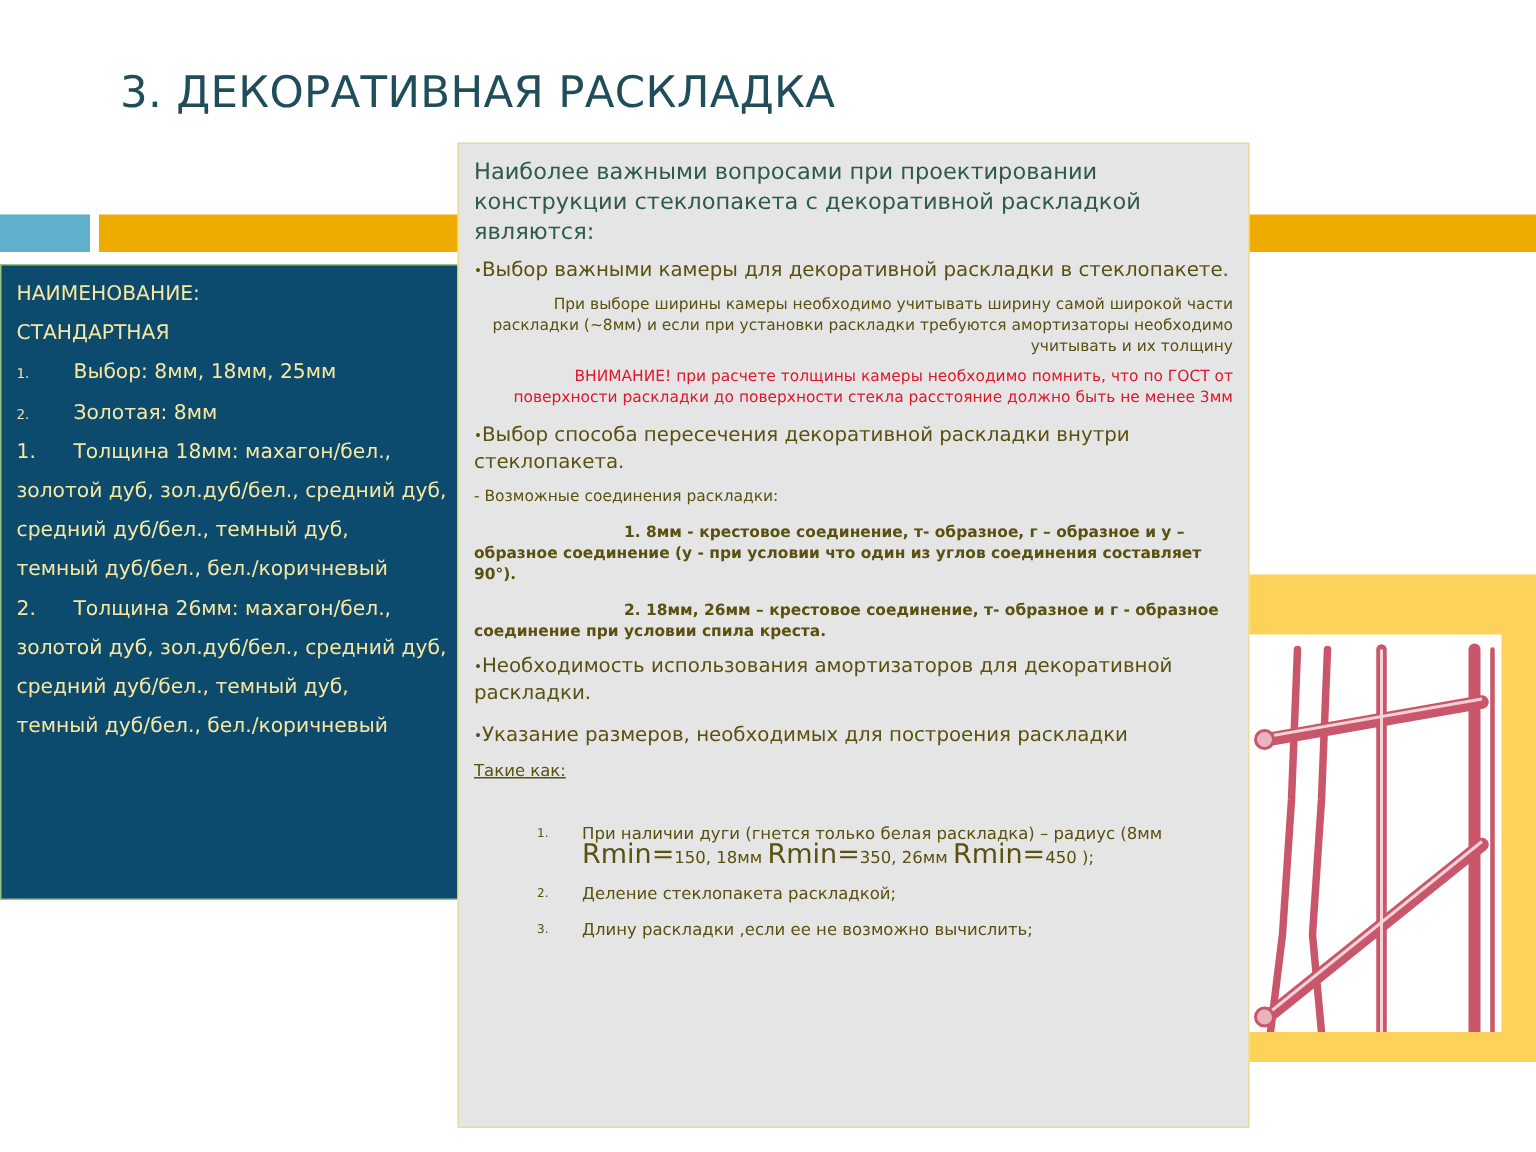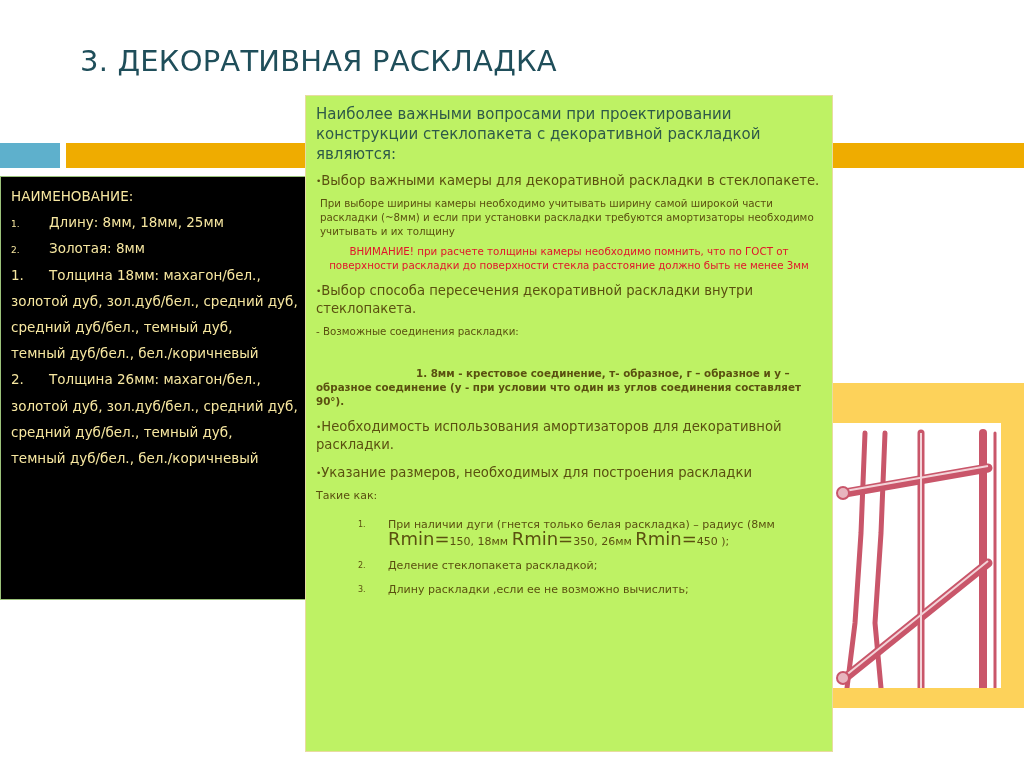--- a/index.html
+++ b/index.html
@@ -47,21 +47,21 @@
       width: 192px;
       height: 25px;
       background: #efac00;
     }
     .green-panel {
       position: absolute;
       left: 0;
       top: 176px;
       width: 306px;
       height: 424px;
-      background: #000000;
+      background: #0c4a6e;
       border: 1px solid #9bc27a;
       box-sizing: border-box;
       color: #f7e7a0;
       font-family: "DejaVu Sans", sans-serif;
       font-size: 13.5px;
       padding: 6px 0 0 10px;
     }
     .green-panel .line {
       height: 26.2px;
       line-height: 26.2px;
@@ -75,21 +75,21 @@
     .green-panel .num-big {
       display: inline-block;
       width: 38px;
     }
     .blue-panel {
       position: absolute;
       left: 305px;
       top: 95px;
       width: 528px;
       height: 657px;
-      background: #bef264;
+      background: #e5e5e5;
       border: 1px solid #e8dca0;
       box-sizing: border-box;
       padding: 8px 10px 0 10px;
       color: #5e5a1a;
       font-family: "DejaVu Sans", sans-serif;
     }
     .blue-panel .intro {
       color: #2e5a48;
       font-size: 15px;
       line-height: 20px;
@@ -108,21 +108,21 @@
     .blue-panel .small {
       font-size: 10.3px;
       line-height: 14px;
       color: #5a5010;
       margin-bottom: 6px;
     }
     .blue-panel .warning {
       font-size: 10.3px;
       line-height: 14px;
       color: #e0162b;
-      text-align: center;
+      text-align: right;
       margin-bottom: 10px;
     }
     .blue-panel .mid {
       font-size: 11px;
       line-height: 15px;
       color: #5a5010;
       margin-bottom: 6px;
     }
     .blue-panel .indent-first {
       text-indent: 100px;
@@ -175,22 +175,23 @@
 <body>
 
 <div class="slide-title">3.   ДЕКОРАТИВНАЯ РАСКЛАДКА</div>
 
 <div class="bar-blue"></div>
 <div class="bar-orange-left"></div>
 <div class="bar-orange-right"></div>
 
 <div class="green-panel">
   <div class="line">НАИМЕНОВАНИЕ:</div>
-  <div class="line">
-    <span class="num-small">1.</span><span>Длину:  8мм, 18мм, 25мм</span>
+  <div class="line">СТАНДАРТНАЯ</div>
+  <div class="line">
+    <span class="num-small">1.</span><span>Выбор:  8мм, 18мм, 25мм</span>
   </div>
   <div class="line">
     <span class="num-small">2.</span><span>Золотая: 8мм</span>
   </div>
   <div class="line">
     <span class="num-big">1.</span><span>Толщина 18мм: махагон/бел.,</span>
   </div>
   <div class="line">золотой дуб, зол.дуб/бел., средний дуб,</div>
   <div class="line">средний дуб/бел., темный дуб,</div>
   <div class="line">темный дуб/бел., бел./коричневый</div>
@@ -201,37 +202,38 @@
   <div class="line">средний дуб/бел., темный дуб,</div>
   <div class="line">темный дуб/бел., бел./коричневый</div>
 </div>
 
 <div class="blue-panel">
   <div class="intro">Наиболее важными вопросами при проектировании конструкции стеклопакета с декоративной раскладкой являются:</div>
 
   <div class="bullet">
     <span class="dot">•</span><span>Выбор важными камеры для декоративной раскладки в стеклопакете.</span>
   </div>
-  <div class="small" style="padding-left:4px;">При выборе ширины камеры необходимо учитывать ширину самой широкой части раскладки  (~8мм) и если при установки раскладки требуются амортизаторы необходимо учитывать и их толщину</div>
+  <div class="small" style="padding-left:4px;text-align:right;">При выборе ширины камеры необходимо учитывать ширину самой широкой части раскладки  (~8мм) и если при установки раскладки требуются амортизаторы необходимо учитывать и их толщину</div>
   <div class="warning">ВНИМАНИЕ! при расчете толщины камеры необходимо помнить, что по ГОСТ от поверхности раскладки до  поверхности стекла расстояние должно быть не менее 3мм</div>
 
   <div class="bullet">
     <span class="dot">•</span><span>Выбор способа пересечения декоративной раскладки внутри стеклопакета.</span>
   </div>
-  <div class="small" style="margin-bottom:28px;">- Возможные соединения раскладки:</div>
+  <div class="small" style="margin-bottom:10px;">- Возможные соединения раскладки:</div>
   <div class="small indent-first" style="margin-bottom:10px;">1. 8мм - крестовое соединение,  т- образное, г – образное и у – образное соединение (у - при условии что один из углов соединения составляет 90°).</div>
+  <div class="small indent-first" style="margin-bottom:8px;">2. 18мм, 26мм – крестовое соединение,  т- образное и г - образное соединение при условии спила креста.</div>
 
   <div class="bullet">
     <span class="dot">•</span><span>Необходимость использования амортизаторов для декоративной раскладки.</span>
   </div>
 
   <div class="bullet" style="margin-top:10px;">
     <span class="dot">•</span><span>Указание размеров, необходимых для построения раскладки</span>
   </div>
-  <div class="mid" style="margin-bottom:15px;">Такие как:</div>
+  <div class="mid" style="margin-bottom:28px;text-decoration:underline;">Такие как:</div>
 
   <div class="list">
     <div class="list-item">
       <span class="n">1.</span>
       <span class="t"><span>При наличии дуги (гнется только белая раскладка) – радиус (8мм </span><span class="rmin">Rmin=</span><span>150, 18мм </span><span class="rmin">Rmin=</span><span>350, 26мм </span><span class="rmin">Rmin=</span><span>450 );</span></span>
     </div>
     <div class="list-item">
       <span class="n">2.</span>
       <span class="t">Деление стеклопакета раскладкой;</span>
     </div>

